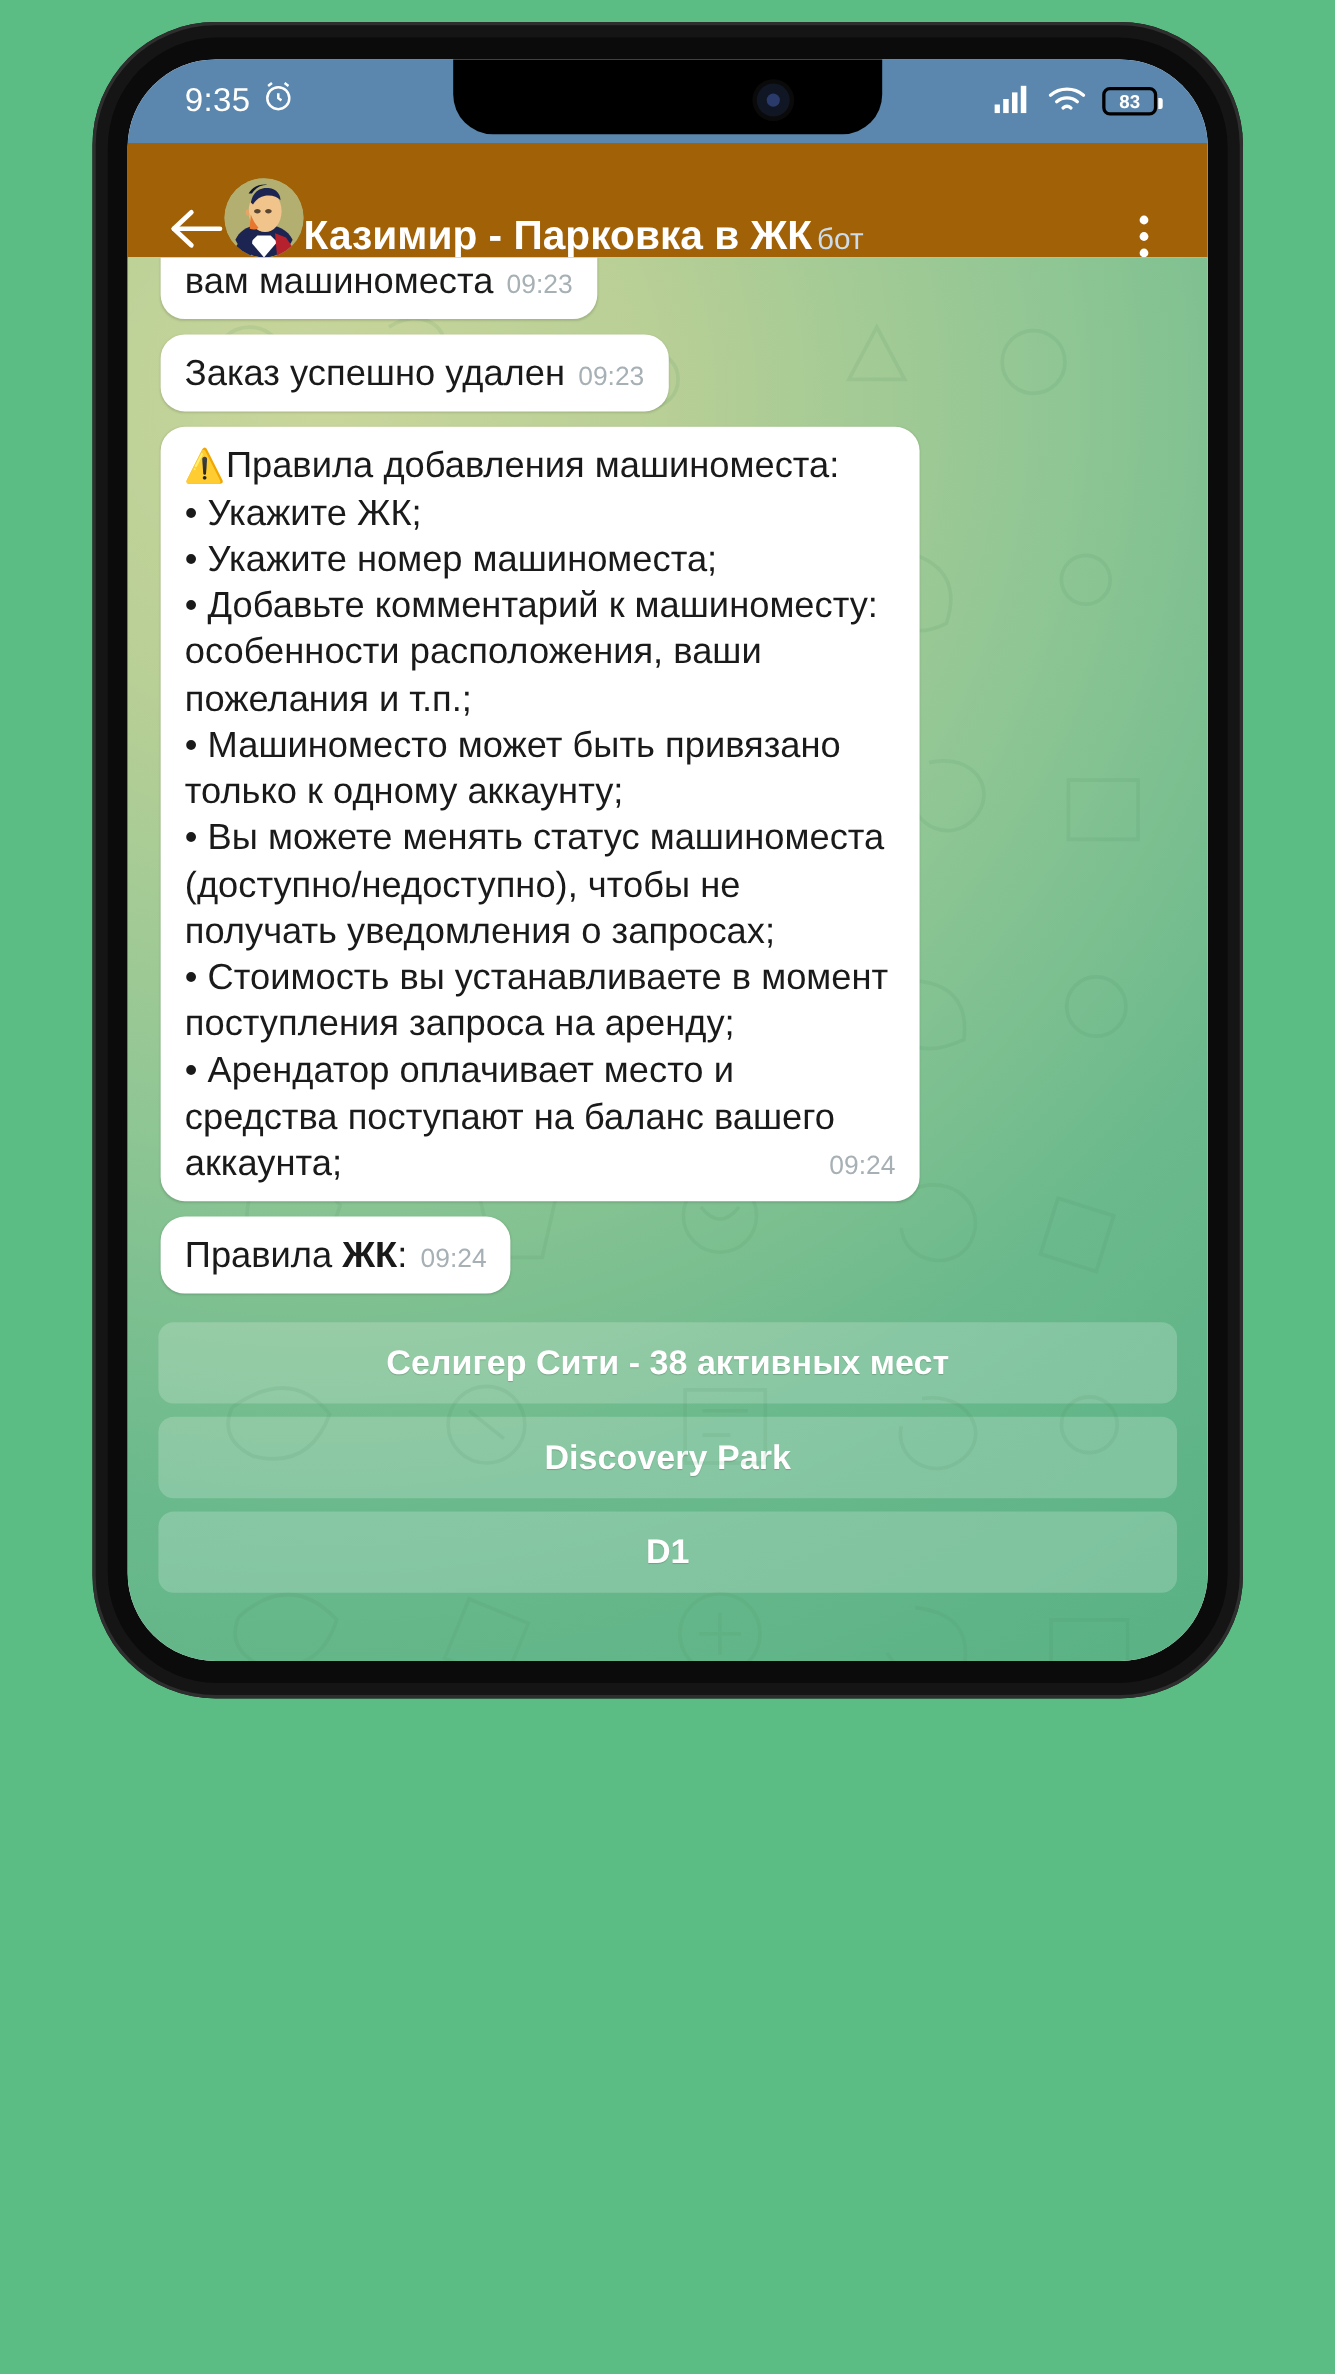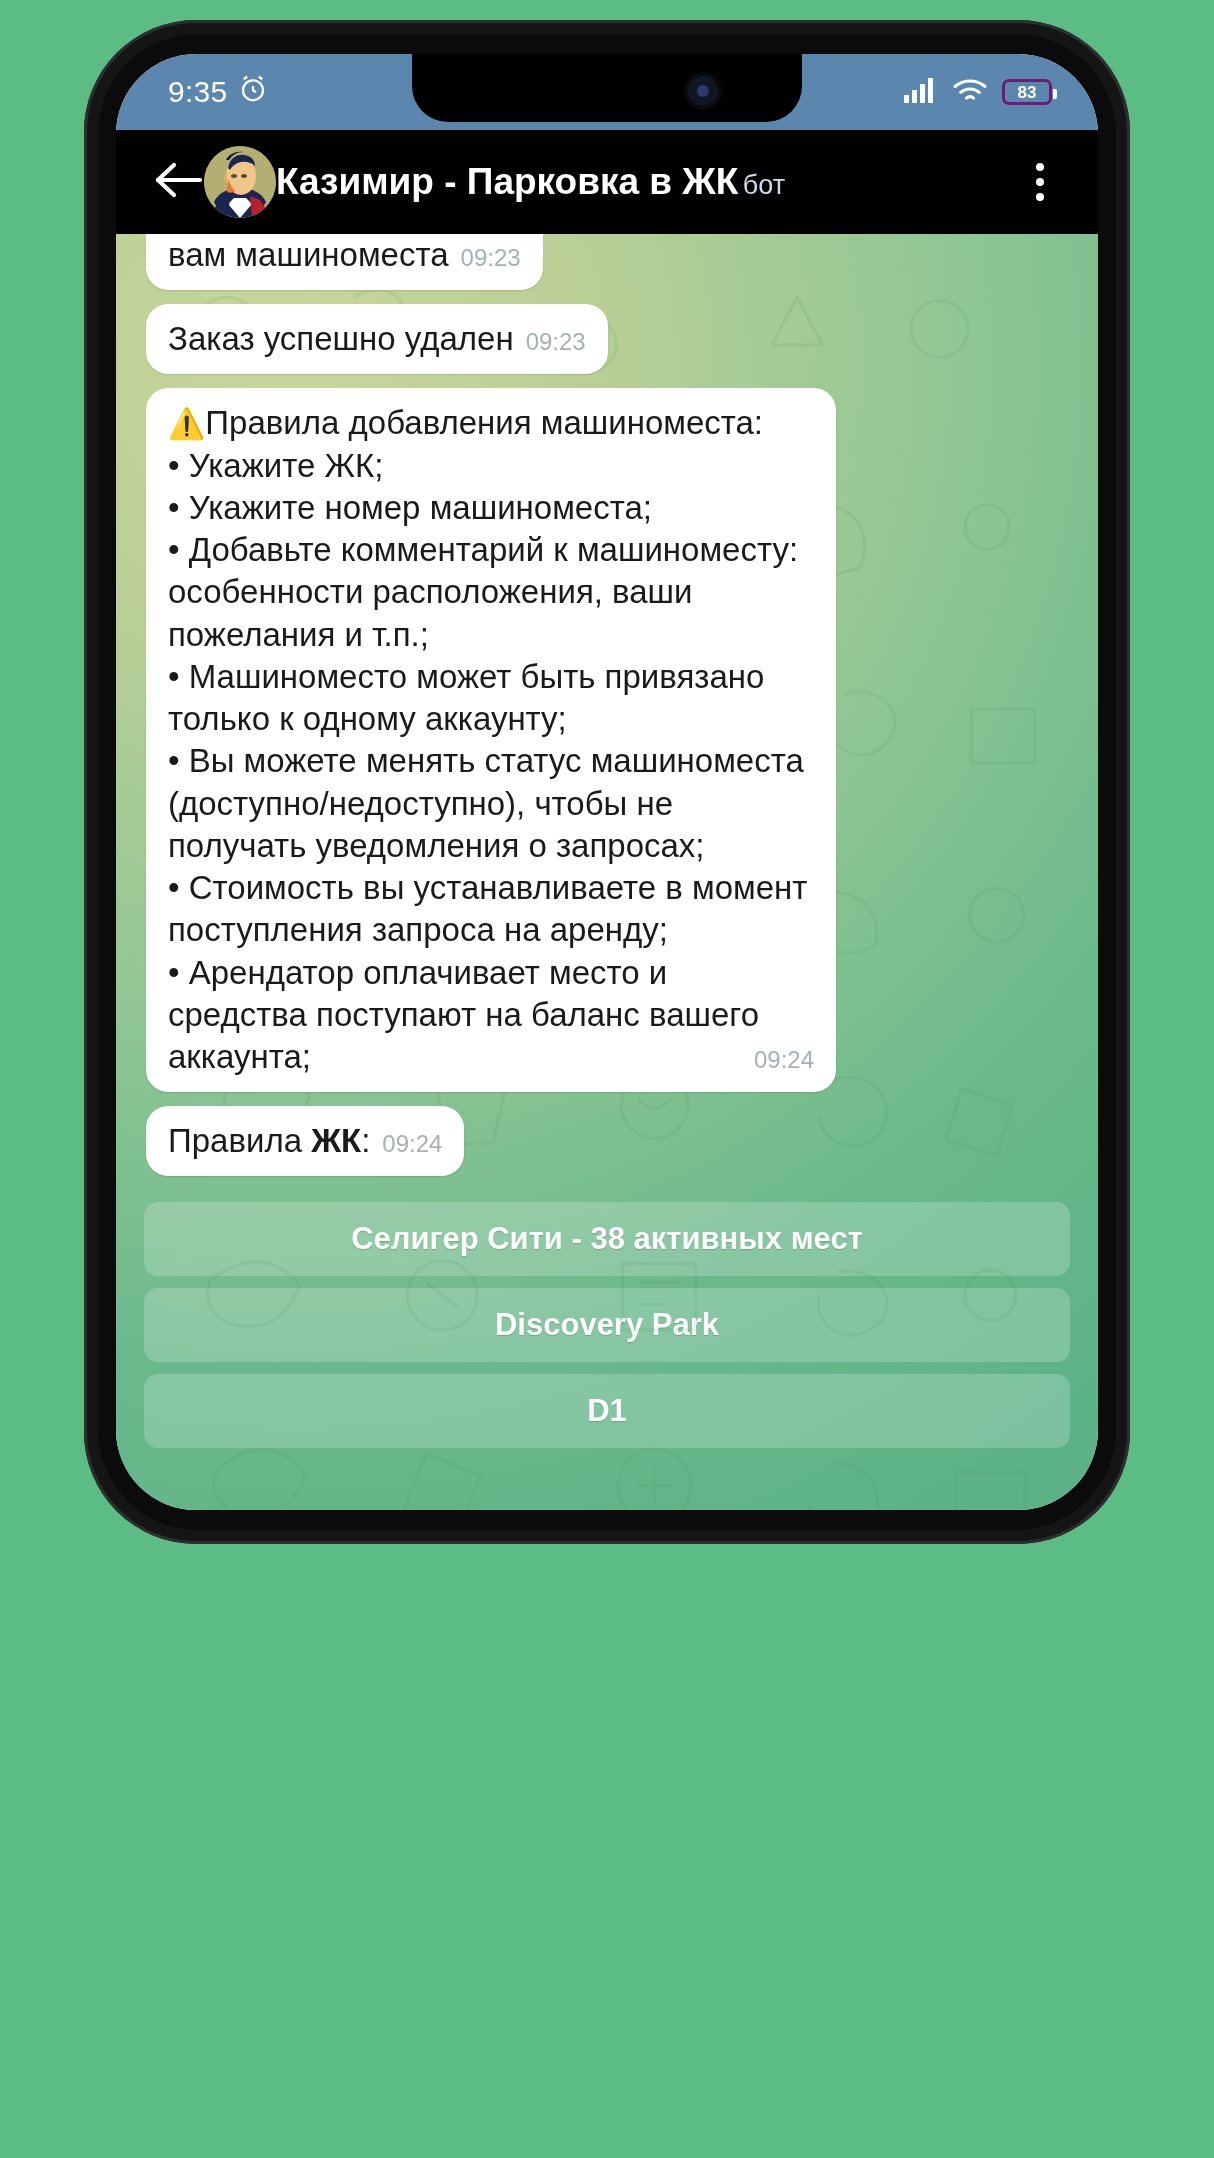--- a/index.html
+++ b/index.html
@@ -74,34 +74,34 @@
     background: #111624;
     box-shadow: 0 0 0 4px #0a0a0a;
   }
   .notch .lens::after {
     content: ""; position: absolute; left: 9px; top: 9px;
     width: 12px; height: 12px; border-radius: 50%;
     background: #2a3b6b;
   }
 
   .battery {
-    width: 50px; height: 26px; border: 3px solid #701a75; border-radius: 7px;
+    width: 50px; height: 26px; border: 3px solid #000000; border-radius: 7px;
     position: relative; display:flex; align-items:center; justify-content:center;
   }
   .battery::after {
     content: ""; position: absolute; right: -8px; top: 7px;
     width: 4px; height: 10px; background: #fff; border-radius: 0 2px 2px 0;
   }
   .battery-num { font-size: 17px; font-weight: 700; color: #fff; line-height: 1; }
 
   
   .chat-header {
     height: 104px;
-    background: #000000;
-    display: flex; align-items: center;
+    background: #a16207;
+    display: flex; align-items: flex-end;
     padding: 0 36px 0 36px;
   }
   .back-arrow { flex: 0 0 auto; cursor: pointer; }
   .avatar {
     width: 72px; height: 72px; border-radius: 50%;
     background: #b3af71; overflow: hidden; position: relative; flex: 0 0 auto;
   }
   .head-titles { flex: 1 1 auto; min-width: 0; }
   .head-title {
     color: #fff; font-size: 37px; font-weight: 700; white-space: nowrap;

